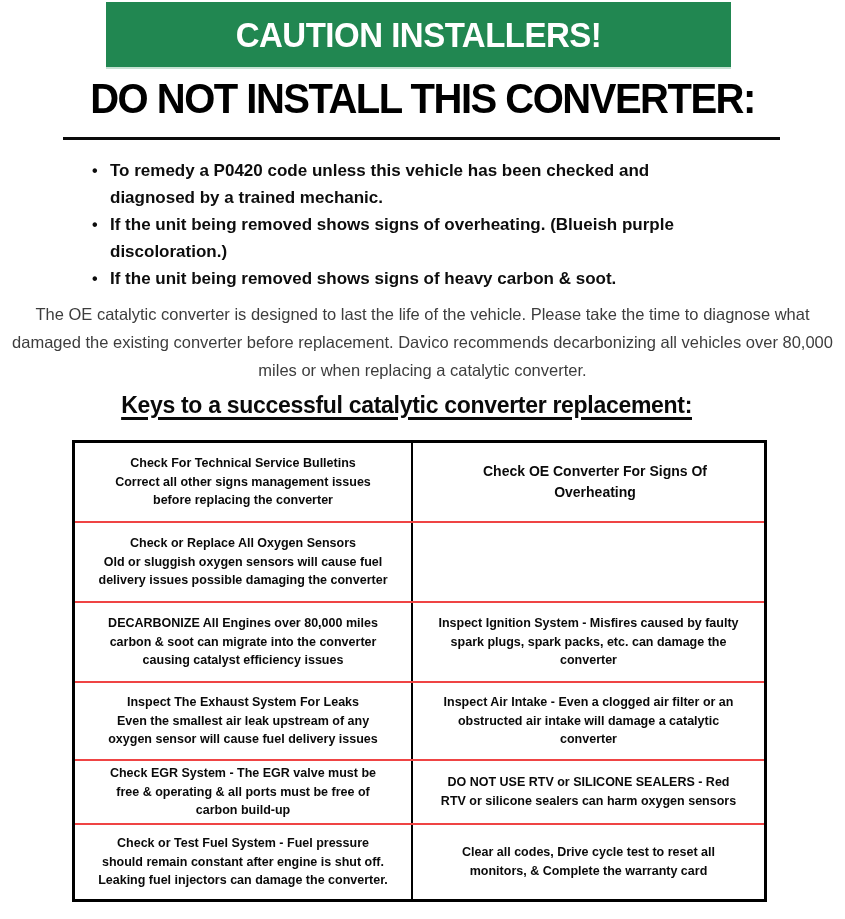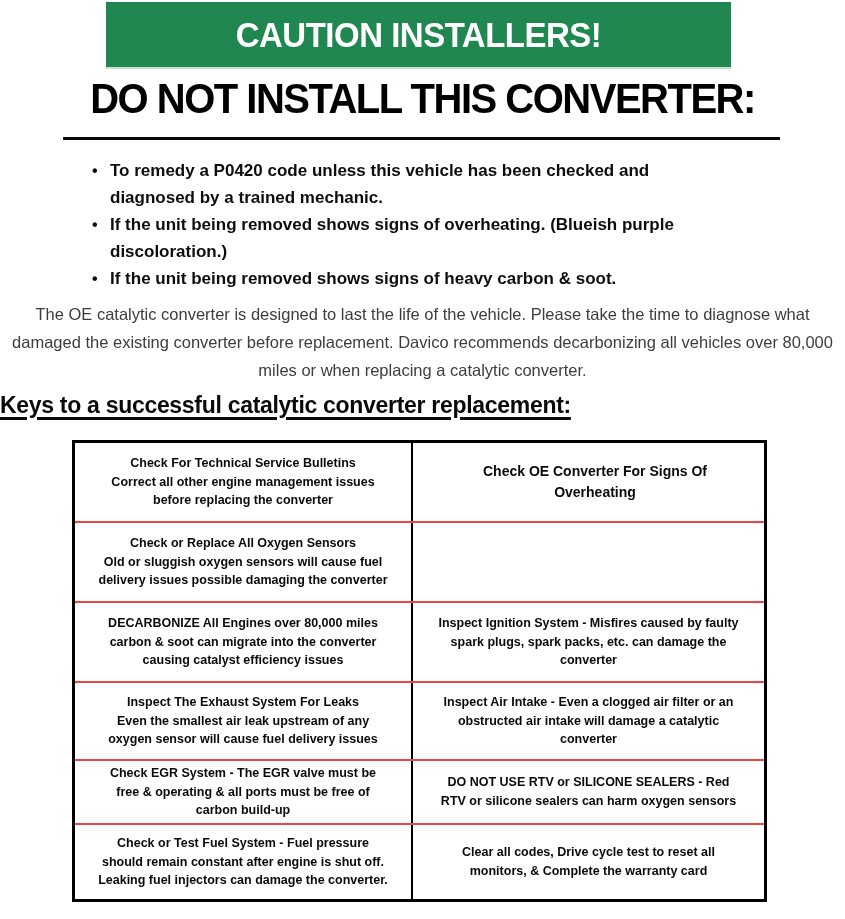--- a/index.html
+++ b/index.html
@@ -55,21 +55,21 @@
   
   .paragraph {
     position:absolute; left:10px; top:300px; width:825px;
     text-align:center; font-size:16.5px; font-weight:400;
     line-height:28px; color:#3d3d3d;
   }
 
   
   .keys-heading {
     position:absolute; left:0; top:392px; width:692px;
-    text-align:left; font-size:23px; font-weight:800;
+    text-align:right; font-size:23px; font-weight:800;
     letter-spacing:-0.3px; color:#0a0a0a;
     text-decoration:underline; text-decoration-thickness:2.5px;
     text-underline-offset:4px;
   }
 
   
   .ktable {
     position:absolute; left:72px; top:440px;
     width:695px; border:3px solid #000; background:#fff;
   }
@@ -117,21 +117,21 @@
   <li>If the unit being removed shows signs of heavy carbon &amp; soot.</li>
 </ul>
 
 <p class="paragraph">The OE catalytic converter is designed to last the life of the vehicle. Please take the time to diagnose what damaged the existing converter before replacement. Davico recommends decarbonizing all vehicles over 80,000 miles or when replacing a catalytic converter.</p>
 
 <h2 class="keys-heading">Keys to a successful catalytic converter replacement:</h2>
 
 <div class="ktable">
   <div class="krow r1">
     <div class="kcell kcell-left">Check For Technical Service Bulletins
-Correct all other engine management issues before replacing the converter</div>
+Correct all other signs management issues before replacing the converter</div>
     <div class="kcell kcell-right">Check OE Converter For Signs Of Overheating</div>
   </div>
   <div class="krow r2">
     <div class="kcell kcell-left">Check or Replace All Oxygen Sensors
 Old or sluggish oxygen sensors will cause fuel delivery issues possible damaging the converter</div>
   </div>
   <div class="krow r3">
     <div class="kcell kcell-left">DECARBONIZE All Engines over 80,000 miles carbon &amp; soot can migrate into the converter causing catalyst efficiency issues</div>
     <div class="kcell kcell-right">Inspect Ignition System - Misfires caused by faulty spark plugs, spark packs, etc. can damage the converter</div>
   </div>

